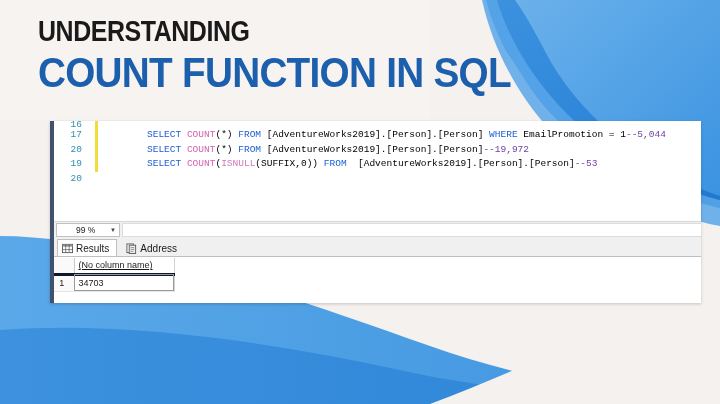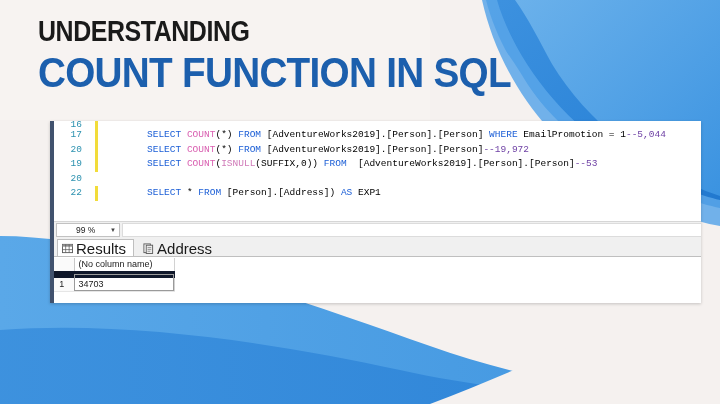--- a/index.html
+++ b/index.html
@@ -233,21 +233,21 @@
     flex: 0 0 19px;
     border-bottom: 1px solid #bfbfbf;
   }
 
   .tab {
     display: flex;
     align-items: center;
     gap: 3px;
     height: 17px;
     padding: 0 7px 0 4px;
-    font-size: 15px;
+    font-size: 10px;
     color: #1a1a1a;
     font-family: "Liberation Sans", sans-serif;
     background: transparent;
     border: 1px solid transparent;
     border-bottom: none;
   }
   .tab.active {
     background: #ffffff;
     border-color: #bfbfbf;
   }
@@ -269,21 +269,22 @@
     color: #1a1a1a;
   }
 
   .grid-table th {
     font-weight: 400;
     text-align: left;
     height: 16px;
     padding: 0 4px;
     background: #ffffff;
     border-right: 1px solid #d2d2d2;
-    border-bottom: 7px solid #0f172a;
+    border-bottom: 3px solid #0f172a;
+    text-decoration: underline;
   }
   .grid-table th.rowhdr {
     width: 24px;
     background: #fafafa;
     border-right: 1px solid #c8c8c8;
   }
   .grid-table td {
     height: 17px;
     padding: 0 4px;
     border-right: 1px solid #d2d2d2;
@@ -359,21 +360,20 @@
 
   <div class="ssms-panel">
     <div class="panel-left-rail"></div>
 
     <div class="editor" id="editor">
         <div class="code-row" style="height: 7px; line-height: 7px; overflow: hidden;"><div class="gutter-pad"></div><div class="lineno">16</div><div class="foldbox"></div><div class="changebar"></div><div class="codetext"></div></div>
         <div class="code-row"><div class="gutter-pad"></div><div class="lineno">17</div><div class="foldbox"></div><div class="changebar"></div><div class="codetext"><span class="kw">SELECT </span><span class="fn">COUNT</span><span class="plain">(*) </span><span class="kw">FROM </span><span class="plain">[AdventureWorks2019].[Person].[Person] </span><span class="kw">WHERE </span><span class="plain">EmailPromotion = 1</span><span class="cmt">--5,044</span></div></div>
         <div class="code-row"><div class="gutter-pad"></div><div class="lineno">20</div><div class="foldbox"></div><div class="changebar"></div><div class="codetext"><span class="kw">SELECT </span><span class="fn">COUNT</span><span class="plain">(*) </span><span class="kw">FROM </span><span class="plain">[AdventureWorks2019].[Person].[Person]</span><span class="cmt">--19,972</span></div></div>
         <div class="code-row"><div class="gutter-pad"></div><div class="lineno">19</div><div class="foldbox"></div><div class="changebar"></div><div class="codetext"><span class="kw">SELECT </span><span class="fn">COUNT</span><span class="plain">(</span><span class="fn2">ISNULL</span><span class="plain">(SUFFIX,0)) </span><span class="kw">FROM </span><span class="plain"> [AdventureWorks2019].[Person].[Person]</span><span class="cmt">--53</span></div></div>
         <div class="code-row"><div class="gutter-pad"></div><div class="lineno">20</div><div class="foldbox"></div><div class="changebar none"></div><div class="codetext"></div></div>
-        <div class="code-row"><div class="gutter-pad"></div><div class="lineno">22</div><div class="foldbox"></div><div class="changebar"></div><div class="codetext"><span class="kw">SELECT </span><span class="plain">* </span><span class="kw">FROM </span><span class="plain">[Person].[Address]) </span><span class="kw">AS </span><span class="plain">EXP1</span></div></div>
       </div>
 
     <div class="zoombar">
       <div class="zoom-combo">
         <span>99 %</span>
         <span class="arrow">▼</span>
       </div>
       <div class="zoom-rest"></div>
     </div>
 

